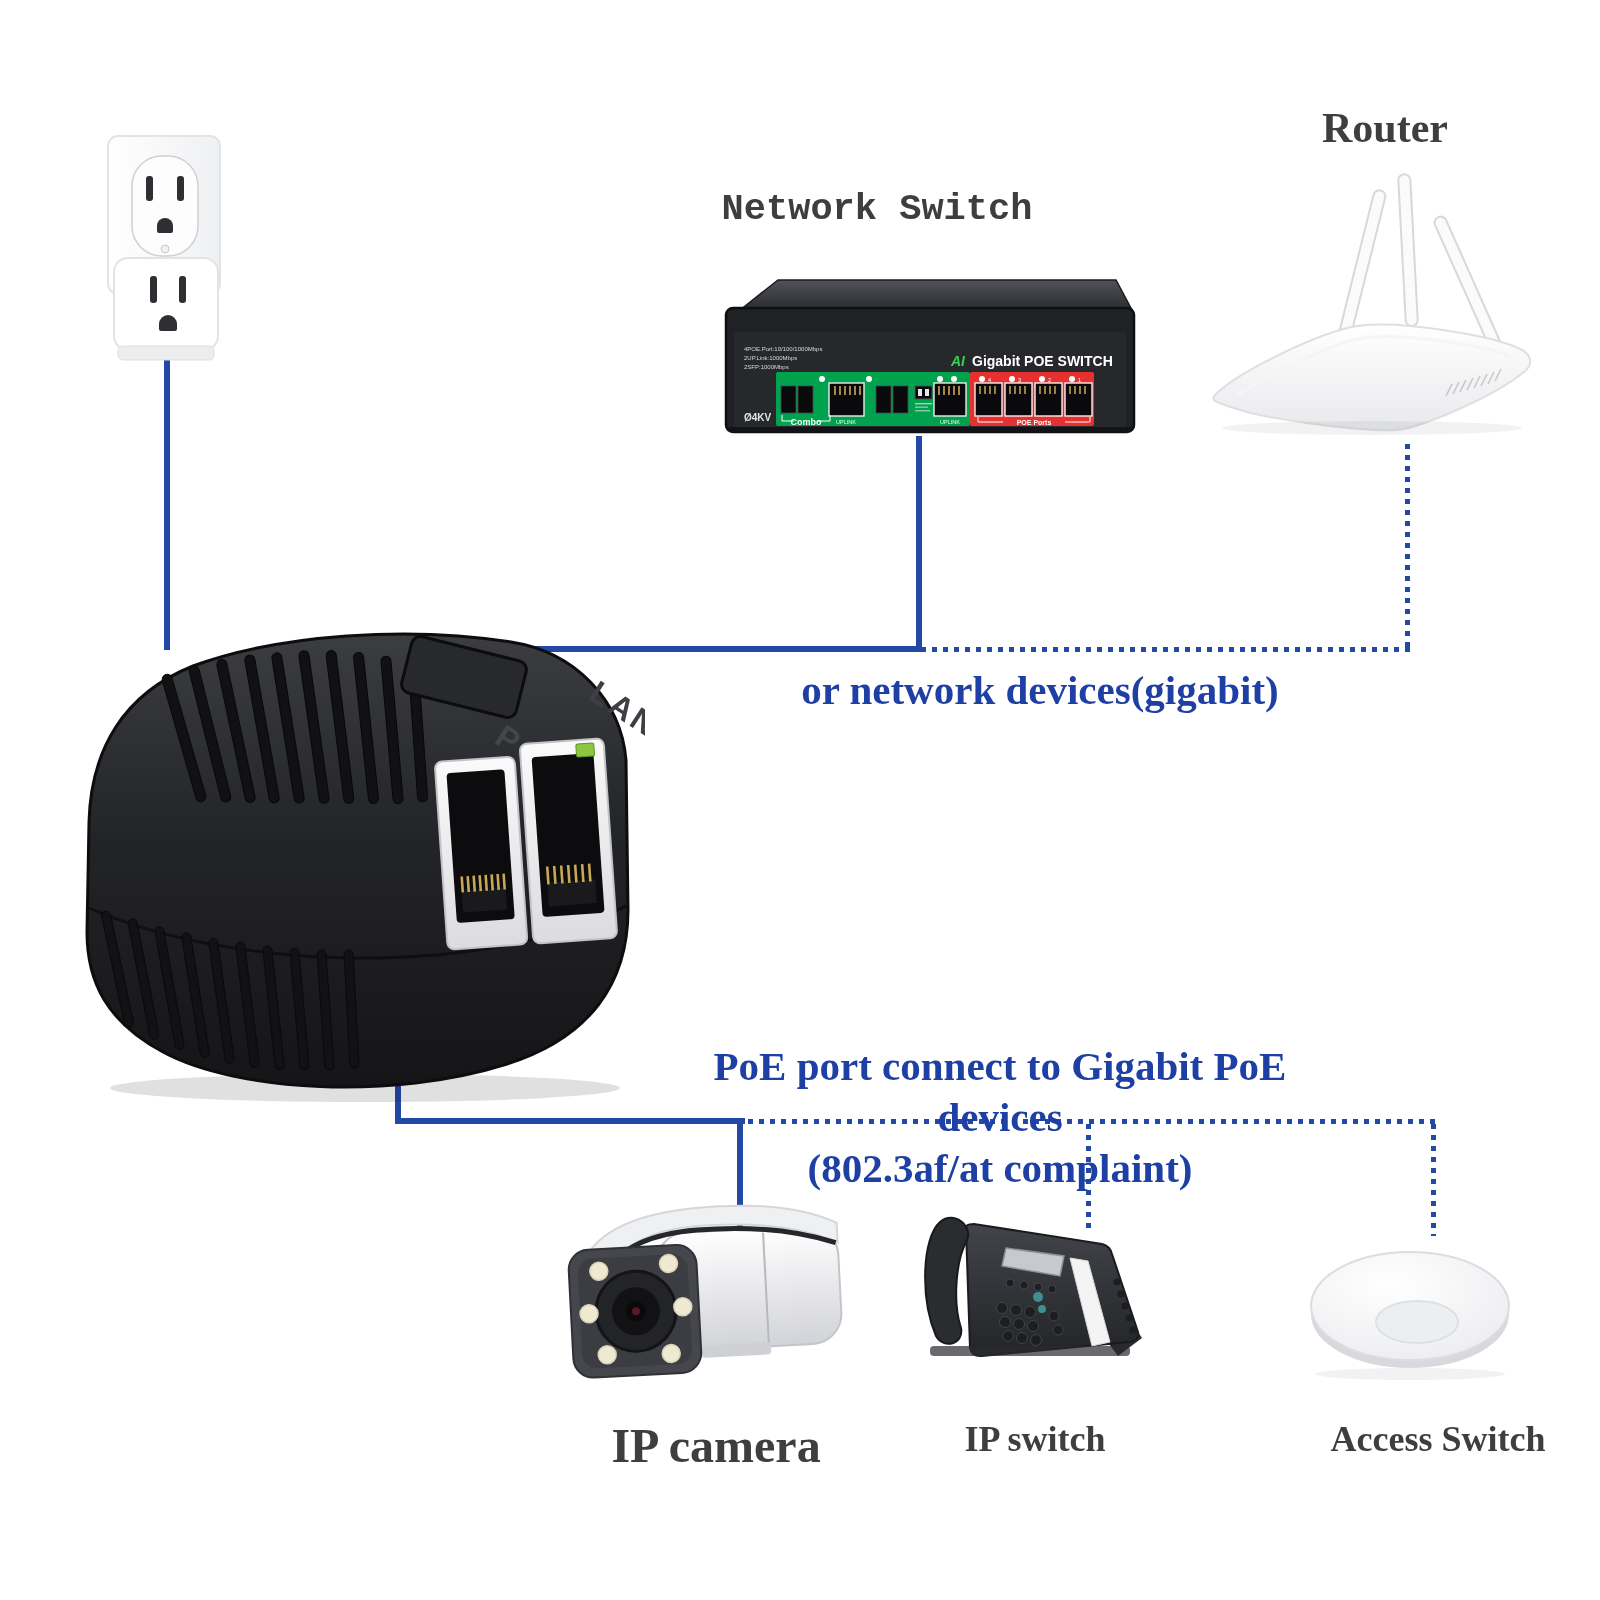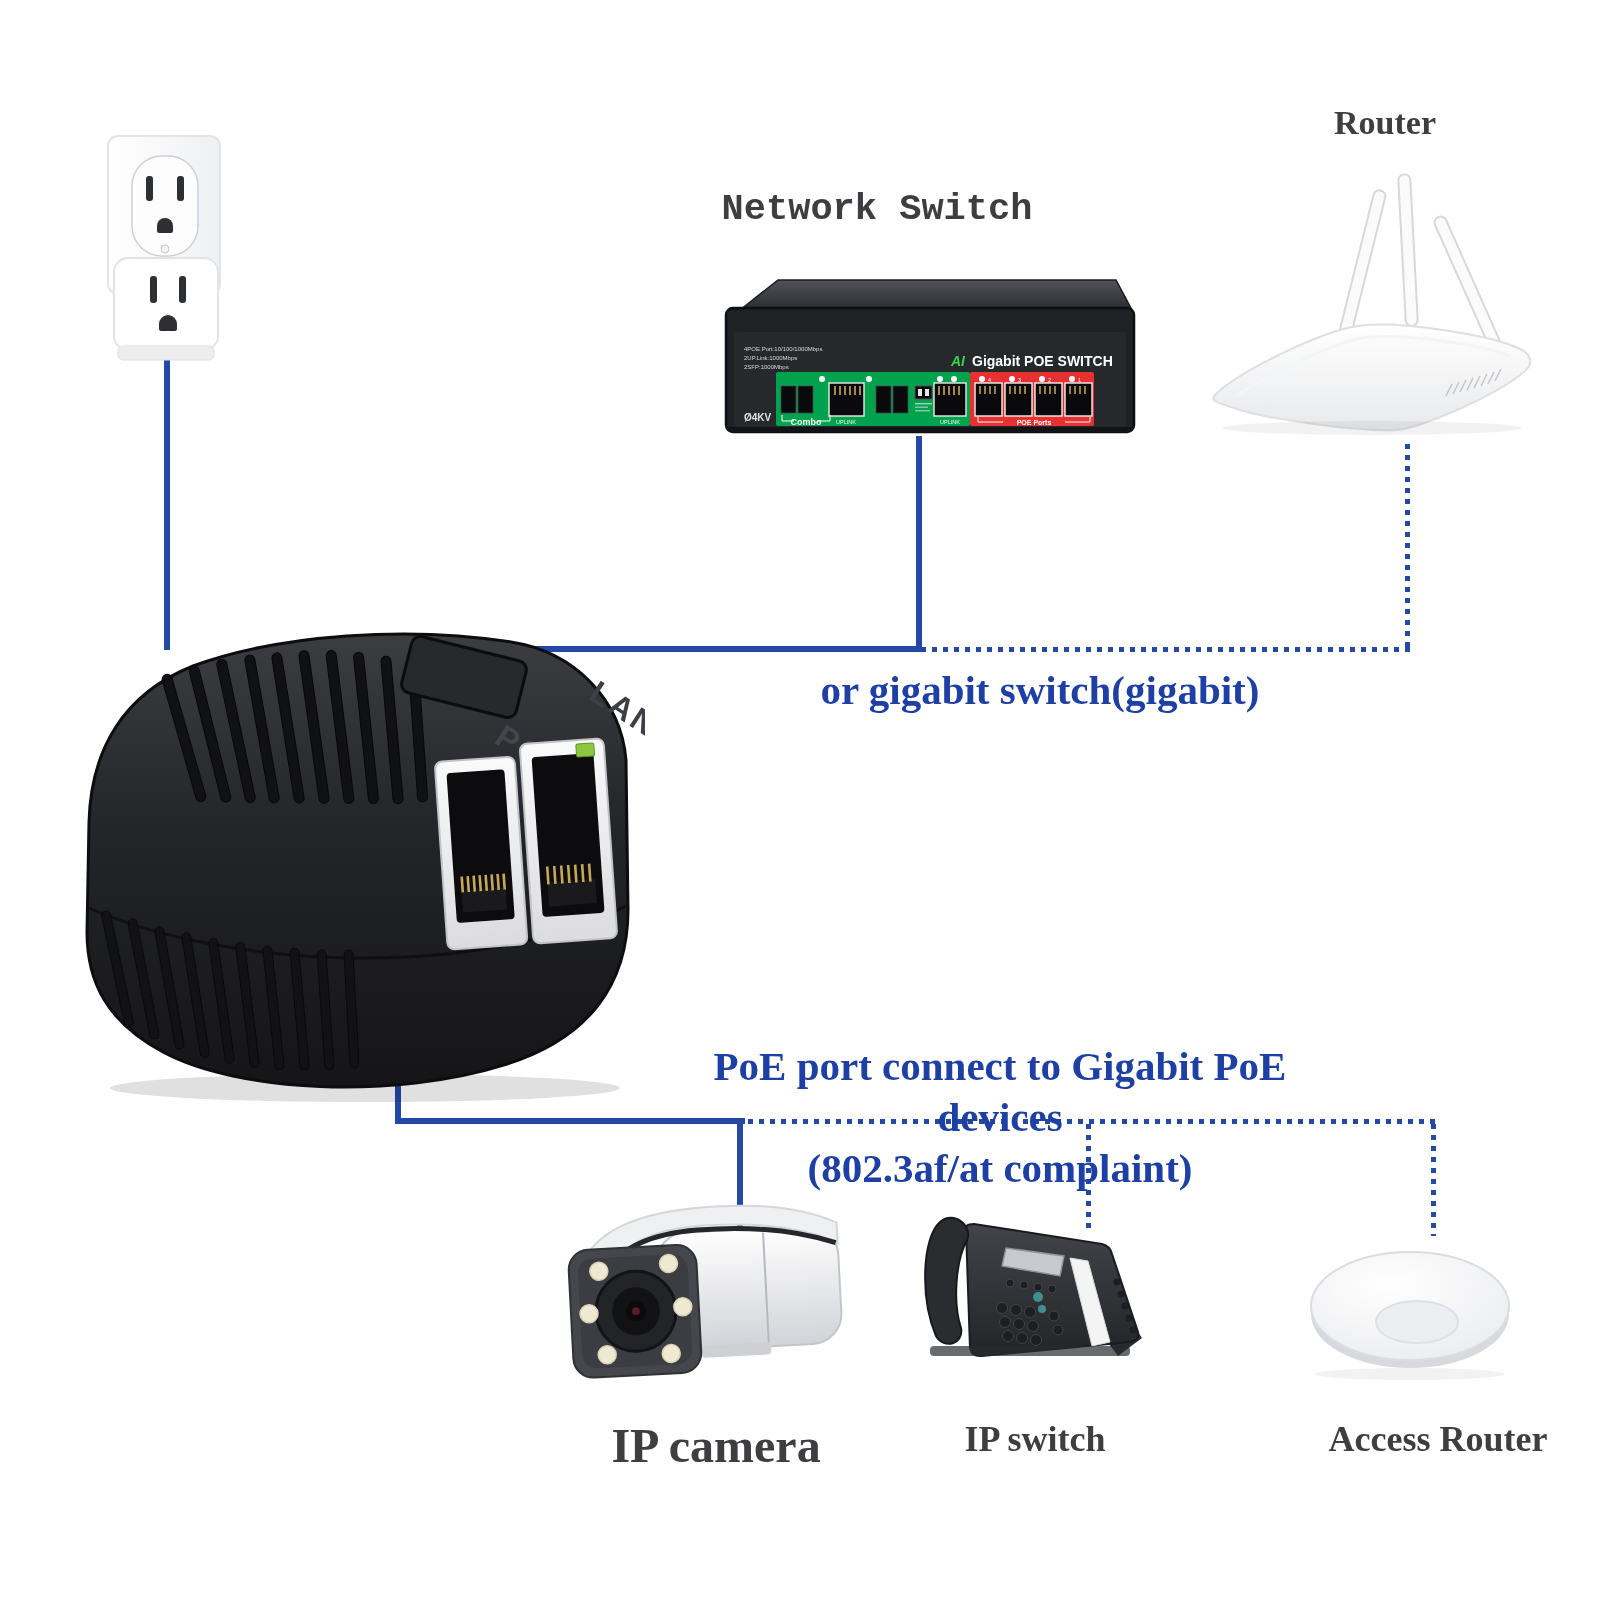--- a/index.html
+++ b/index.html
@@ -36,27 +36,27 @@
   <div class="dot-v" style="left:1405px;top:444px;height:206px;"></div>
 
   <div class="solid-v" style="left:395px;top:1052px;height:72px;"></div>
   <div class="solid-h" style="left:395px;top:1118px;width:350px;"></div>
   <div class="solid-v" style="left:737px;top:1118px;height:114px;"></div>
   <div class="dot-h" style="left:748px;top:1119px;width:688px;"></div>
   <div class="dot-v" style="left:1086px;top:1124px;height:110px;"></div>
   <div class="dot-v" style="left:1431px;top:1124px;height:112px;"></div>
 
   <div class="lbl" style="left:677px;top:188px;width:400px;font-size:37px;font-family:Liberation Mono, monospace;">Network Switch</div>
-  <div class="lbl" style="left:1235px;top:104px;width:300px;font-size:34px;">Router</div>
+  <div class="lbl" style="left:1235px;top:104px;width:300px;font-size:42px;">Router</div>
   <div class="lbl" style="left:566px;top:1418px;width:300px;font-size:48px;">IP camera</div>
   <div class="lbl" style="left:885px;top:1418px;width:300px;font-size:36px;">IP switch</div>
-  <div class="lbl" style="left:1288px;top:1418px;width:300px;font-size:36px;">Access Router</div>
+  <div class="lbl" style="left:1288px;top:1418px;width:300px;font-size:36px;">Access Switch</div>
 
   <div class="note" style="left:740px;top:665px;width:600px;">
-    <div>or gigabit switch(gigabit)</div>
+    <div>or network devices(gigabit)</div>
   </div>
   <div class="note" style="left:650px;top:997px;width:700px;margin-top:44px;">
     <div>PoE port connect to Gigabit PoE devices</div>
     <div>(802.3af/at complaint)</div>
   </div>
 
   <svg class="abs" style="left:88px;top:132px;" width="150" height="235" viewBox="0 0 150 235">
     <defs>
       <linearGradient id="plateG" x1="0" y1="0" x2="1" y2="0">
         <stop offset="0" stop-color="#ffffff"></stop>

